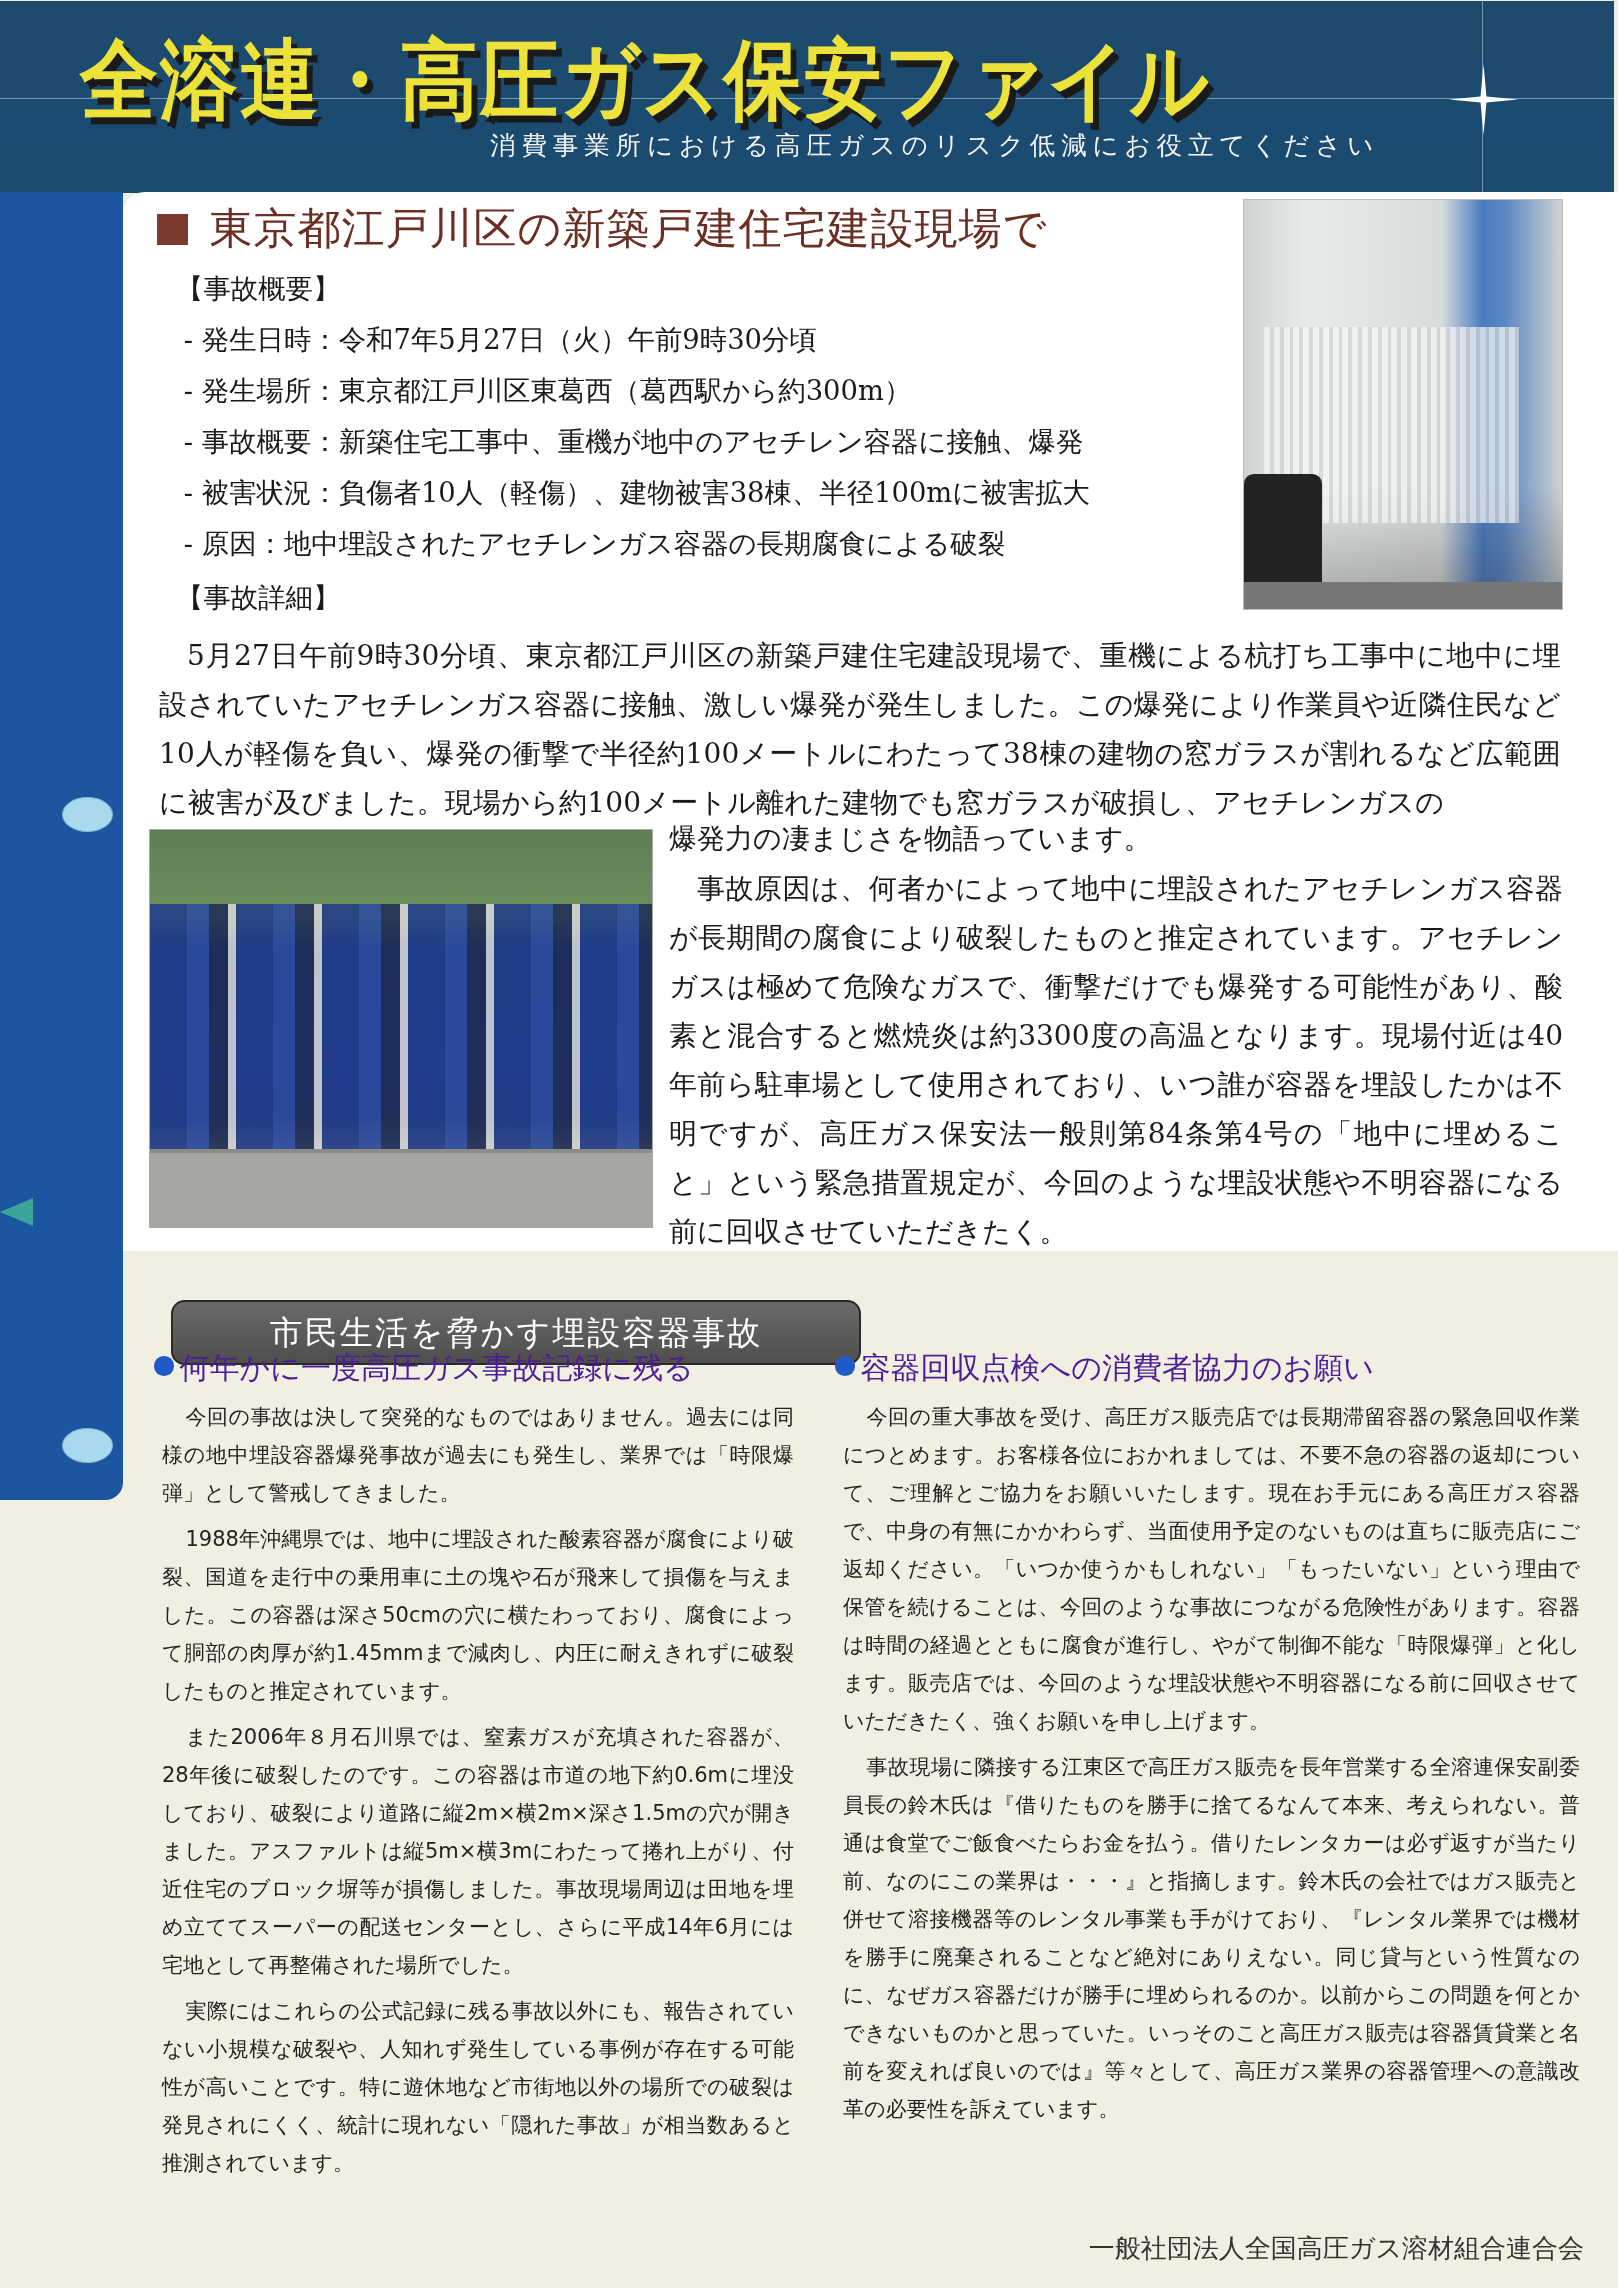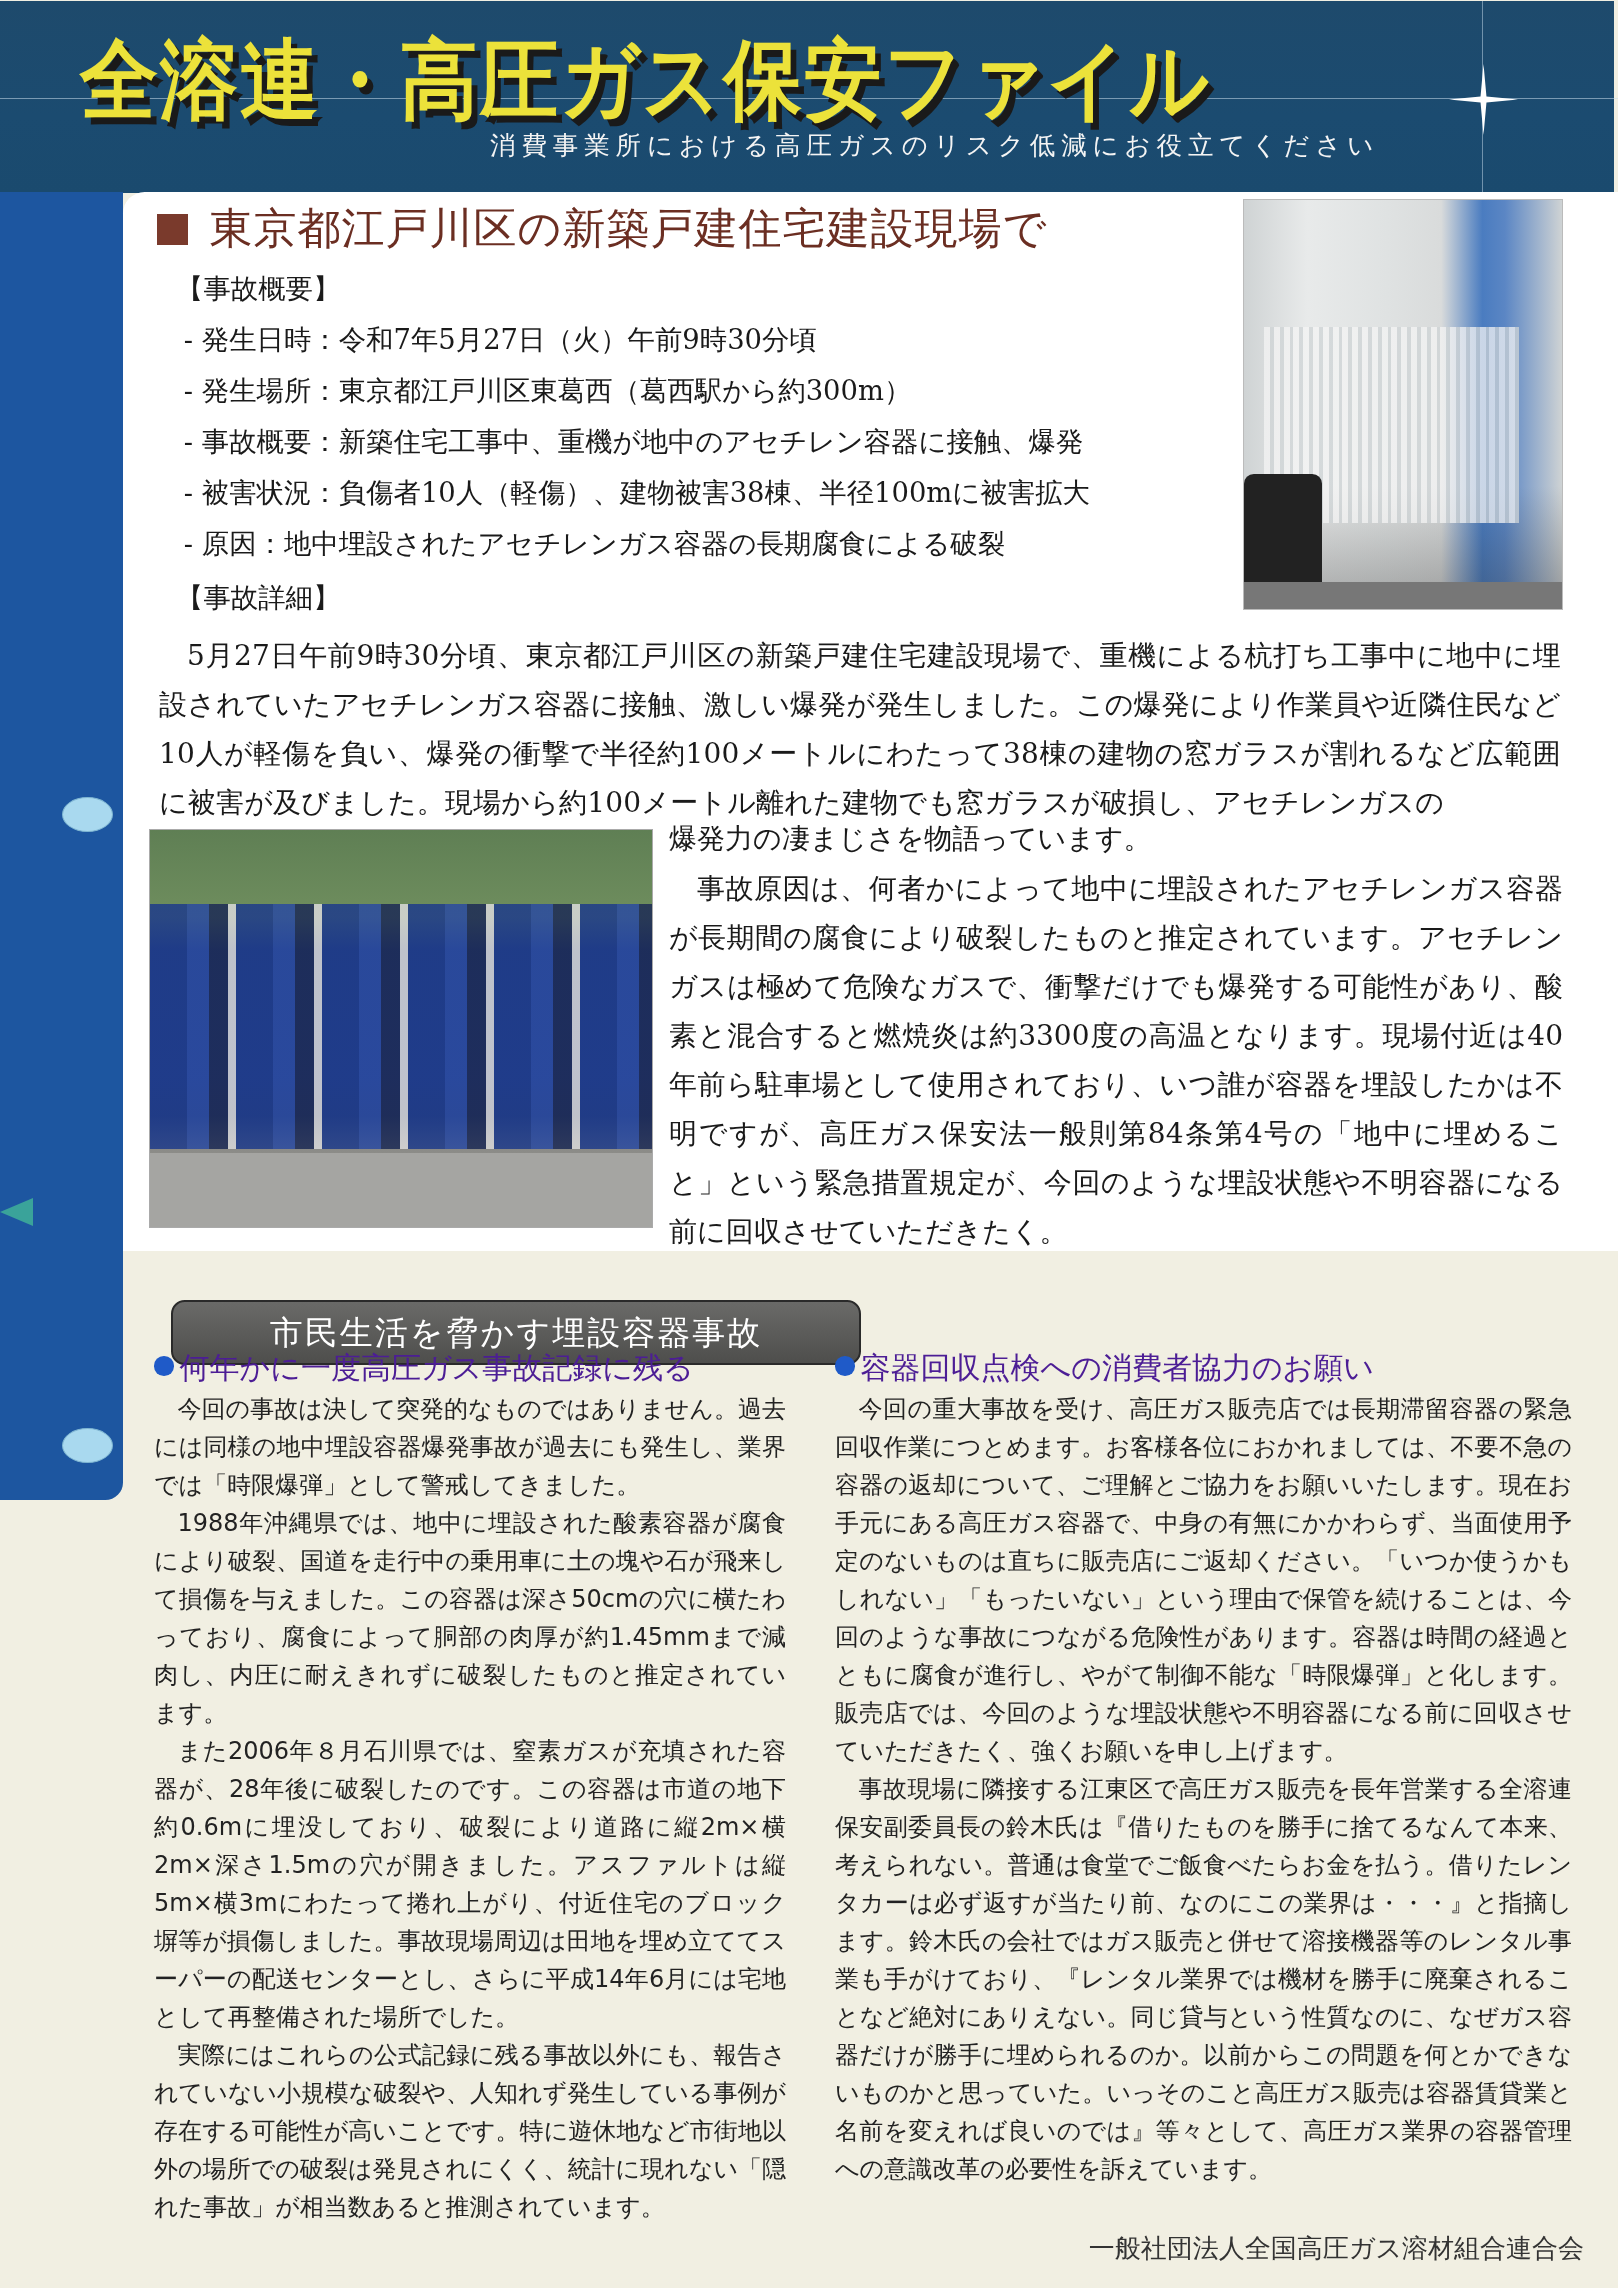--- a/index.html
+++ b/index.html
@@ -143,21 +143,21 @@
   .col.right { left: 835px; width: 745px; }
   .col h2 {
     margin: 0; font-weight: normal; color: #4c1d95; font-size: 30px; line-height: 45px;
     white-space: nowrap;
   }
   .col h2 .dot {
     display: inline-block; width: 19.6px; height: 19.6px; border-radius: 50%;
     background: #1f5ac8; margin-right: 5.9px; vertical-align: 2px;
   }
   .col p {
-    margin: 0; font-size: 24px; line-height: 38px; text-indent: 23.5px;
+    margin: 8px; font-size: 21px; line-height: 38px; text-indent: 23.5px;
     text-align: justify; color: #222;
   }
   .col.left p { width: 632px; }
   .col.right p { width: 737px; }
   .footer-org {
     position: absolute; right: 34px; top: 2231px;
     font-family: "DejaVu Sans", "Liberation Sans", sans-serif;
     font-size: 26px; color: #333;
   }
 </style>

